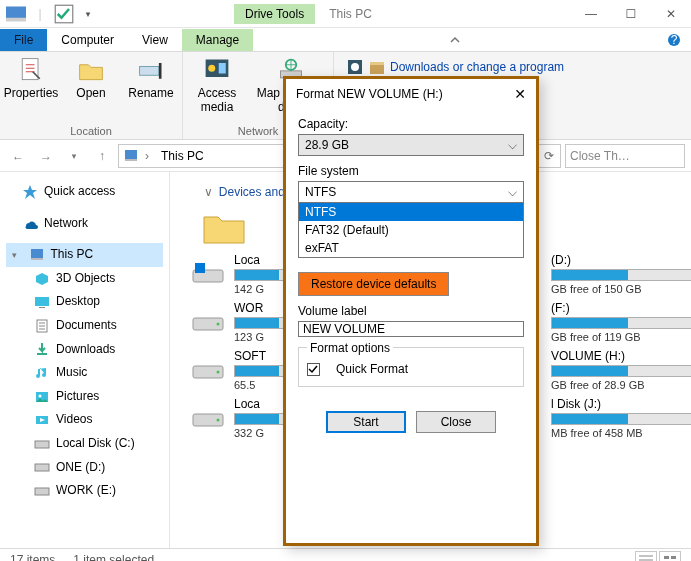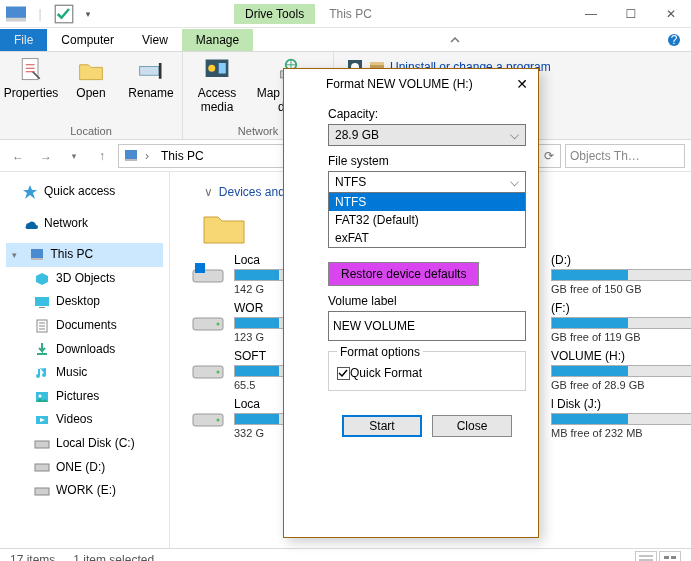--- a/index.html
+++ b/index.html
@@ -6,21 +6,21 @@
   body { width: 691px; height: 561px; background: #fff; position: relative; overflow: hidden; color: #000; }
   .titlebar { height: 28px; display: flex; align-items: center; background: #fff; border-bottom: 1px solid #e5e5e5; }
   .qat { display: flex; align-items: center; gap: 4px; padding: 0 6px; }
   .qat span { width: 20px; height: 20px; display: inline-flex; align-items: center; justify-content: center; }
   .ctx-tab { background: #BFE6B2; border: 1px solid #BFE6B2; padding: 2px 10px; margin-left: 130px; }
   .title-text { margin-left: 14px; color: #7a7a7a; }
   .wincontrols { margin-left: auto; display: flex; }
   .wincontrols div { width: 40px; height: 28px; display: flex; align-items: center; justify-content: center; color: #555; }
   .tabbar { height: 24px; display: flex; align-items: flex-end; background: #fff; border-bottom: 1px solid #dadada; }
   .tab { padding: 4px 14px; }
-  .tab.file { background: #1979CA; color: #e5e5e5; }
+  .tab.file { background: #1979CA; color: #0f172a; }
   .tab.manage { background: #BFE6B2; }
   .tabbar .help { margin-left: auto; padding: 4px 10px; }
   .help svg { display:block; }
   .ribbon { height: 88px; background: #f5f5f5; border-bottom: 1px solid #dadada; display: flex; }
   .rgroup { border-right: 1px solid #e0e0e0; padding: 4px 6px 0 6px; display: flex; flex-direction: column; align-items: center; }
   .rbtns { display: flex; gap: 10px; align-items: flex-start; }
   .rbtn { display: flex; flex-direction: column; align-items: center; width: 50px; text-align: center; font-size: 11px; gap: 2px; }
   .rbtn svg { width: 28px; height: 28px; }
   .rlabel { margin-top: auto; font-size: 11px; color: #666; text-align: center; padding-bottom: 2px; }
   .ribbon-link { display: flex; align-items: center; gap: 4px; padding: 2px 6px; color: #0645AD; }
@@ -40,39 +40,39 @@
   .drive { display: flex; align-items: center; gap: 10px; margin: 6px 0; }
   .drive-icon { width: 32px; height: 24px; }
   .drive-info { flex: 1; }
   .bar { width: 220px; height: 12px; border: 1px solid #b0b0b0; background: #e6e6e6; position: relative; margin-top:2px;}
   .bar .fill { position: absolute; top: 0; left: 0; bottom: 0; background: #26A0DA; }
   .drive-free { font-size: 11px; color: #333; margin-top:2px;}
   .status { height: 22px; border-top: 1px solid #dadada; display: flex; align-items: center; padding: 0 10px; gap: 18px; font-size: 11px; color: #555; }
   .viewbtns { margin-left:auto; display:flex; gap:2px;}
   .viewbtns div { width:22px; height:18px; border:1px solid #c8c8c8; display:flex; align-items:center; justify-content:center;}
   
-  .dlg { position: absolute; left: 283px; top: 68px; width: 256px; height: 470px; background: #fff; border: 1px solid #a16207; box-shadow: 4px 4px 12px rgba(0,0,0,0.2); z-index: 10; padding-left: 32px; }
+  .dlg { position: absolute; left: 283px; top: 76px; width: 256px; height: 470px; background: #fff; border: 3px solid #a16207; box-shadow: 4px 4px 12px rgba(0,0,0,0.2); z-index: 10; }
   .dlg-title { height: 30px; display: flex; align-items: center; padding: 0 10px; }
   .dlg-close { margin-left: auto; font-size: 14px; }
   .dlg-body { padding: 0 12px; }
   .lbl { margin-top: 8px; }
   .select { margin-top: 3px; height: 22px; border: 1px solid #767676; background: #e6e6e6; display: flex; align-items: center; padding: 0 6px; }
   .select .arrow { margin-left: auto; color:#555;}
   .select.open { background: #fff; }
   .dropdown { border: 1px solid #767676; border-top: none; }
   .dropdown div { padding: 2px 6px; }
   .dropdown .sel { background: #0078D7; color: #fff; }
-  .textbox { margin-top: 3px; height: 30px; border: 1px solid #767676; padding: 2px 4px; width:100%;}
+  .textbox { margin-top: 3px; height: 16px; border: 1px solid #767676; padding: 2px 4px; width:100%;}
   .group { margin-top: 10px; border: 1px solid #d0d0d0; padding: 8px 8px 10px 8px; }
   .group .gt { position: relative; top: -15px; background: #fff; padding: 0 3px; }
-  .cb { display: flex; align-items: center; gap: 0; margin-top:-8px;}
+  .cb { display: flex; align-items: center; gap: 16px; margin-top:-8px;}
   .btnrow { display: flex; justify-content: center; gap: 10px; margin-top: 24px; }
   .dlgbtn { width: 80px; height: 22px; border: 1px solid #888; background: #e6e6e6; display:flex; align-items:center; justify-content:center;}
   .dlgbtn.primary { border: 2px solid #0078D7; }
-  .restore-btn { margin-top: 14px; height: 24px; border: 1px solid #888; background: #d946ef; display:inline-flex; align-items:center; justify-content:center; padding:0 12px;}
+  .restore-btn { margin-top: 14px; height: 24px; border: 1px solid #888; background: #f97316; display:inline-flex; align-items:center; justify-content:center; padding:0 12px;}
   .folder-big { width:48px; height:40px;}
 </style>
 </head>
 <body>
 
 <div class="titlebar">
   <div class="qat">
     <span>
         <svg viewBox="0 0 16 16">
           <rect width="16" height="11" y="2" fill="#4a8ad0"></rect>
@@ -166,41 +166,41 @@
   <div class="rgroup" style="border:none; align-items:flex-start;">
     <div class="ribbon-link">
       <svg width="18" height="18" viewBox="0 0 18 18">
           <rect x="2" y="2" width="14" height="14" fill="#356"></rect>
           <circle cx="9" cy="9" r="4" fill="#fff"></circle>
         </svg>
       <svg width="18" height="18" viewBox="0 0 18 18">
           <rect x="2" y="6" width="14" height="10" fill="#c9a15a"></rect>
           <rect x="2" y="4" width="14" height="3" fill="#e3c888"></rect>
         </svg>
-      <span>Uninstall or change a program</span>
+      <span>Downloads or change a program</span>
     </div>
   </div>
 </div>
 
 <div class="addrbar">
   <div class="navbtn">←</div>
   <div class="navbtn">→</div>
   <div class="navbtn" style="font-size:9px;">▾</div>
   <div class="navbtn">↑</div>
   <div class="addr">
     <svg width="16" height="16" viewBox="0 0 16 16">
         <rect x="2" y="2" width="12" height="9" fill="#4a8ad0"></rect>
         <rect x="2" y="11" width="12" height="2" fill="#bbb"></rect>
       </svg>
     <span class="chev">›</span>
     <span>This PC</span>
   </div>
   <div class="navbtn" style="border:1px solid #c8c8c8;height:24px;">⟳</div>
   <div class="search">
-      <span>Objects Th…</span>
+      <span>Close Th…</span>
     </div>
 </div>
 
 <div class="client">
   <div class="nav">
     <div class="nav-item">
         <svg viewBox="0 0 16 16">
           <path d="M8 1l2 5h5l-4 3 2 6-5-4-5 4 2-6-4-3h5z" fill="#3b9bd8"></path>
         </svg>
         <span>Quick access</span>
@@ -370,21 +370,21 @@
             <div class="bar">
               <div class="fill" style="width:20%"></div>
             </div>
             <div class="drive-free">332 G</div>
           </div>
           <div style="width:130px;">
             <div>l Disk (J:)</div>
             <div class="bar">
               <div class="fill" style="width:35%"></div>
             </div>
-            <div class="drive-free">MB free of 232 MB</div>
+            <div class="drive-free">MB free of 458 MB</div>
           </div>
         </div>
       </div>
   </div>
 </div>
 
 <div class="status">
   <span>17 items</span>
   <span>1 item selected</span>
   <div class="viewbtns">

